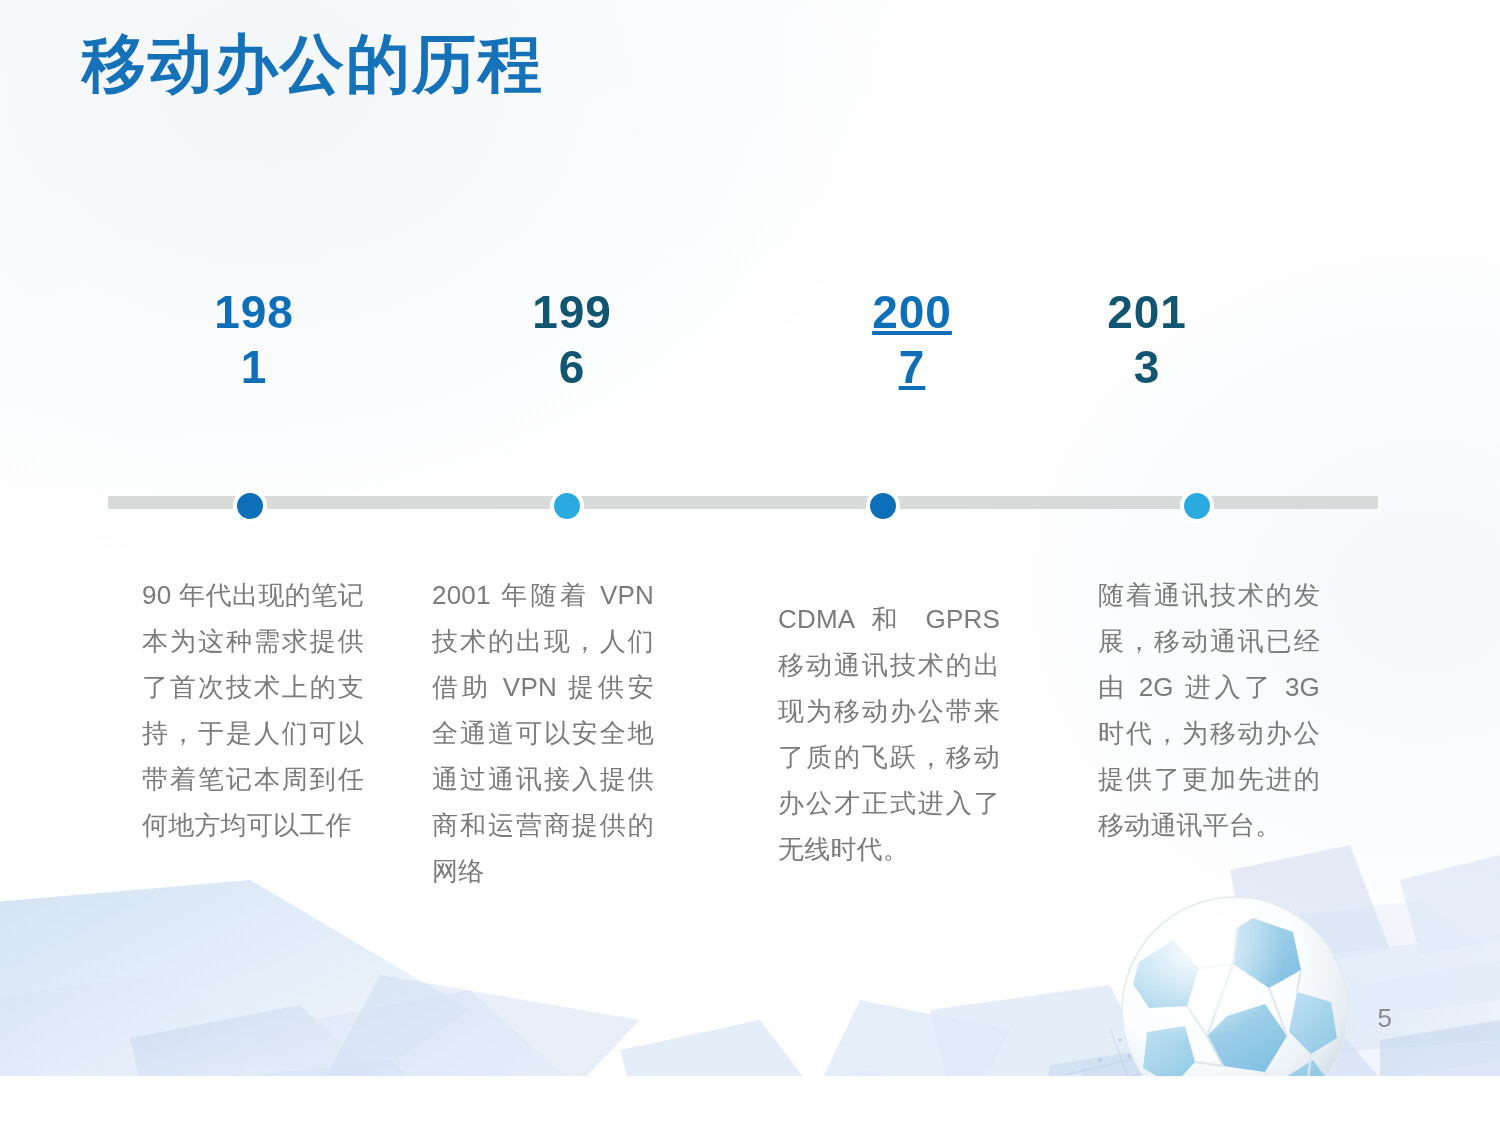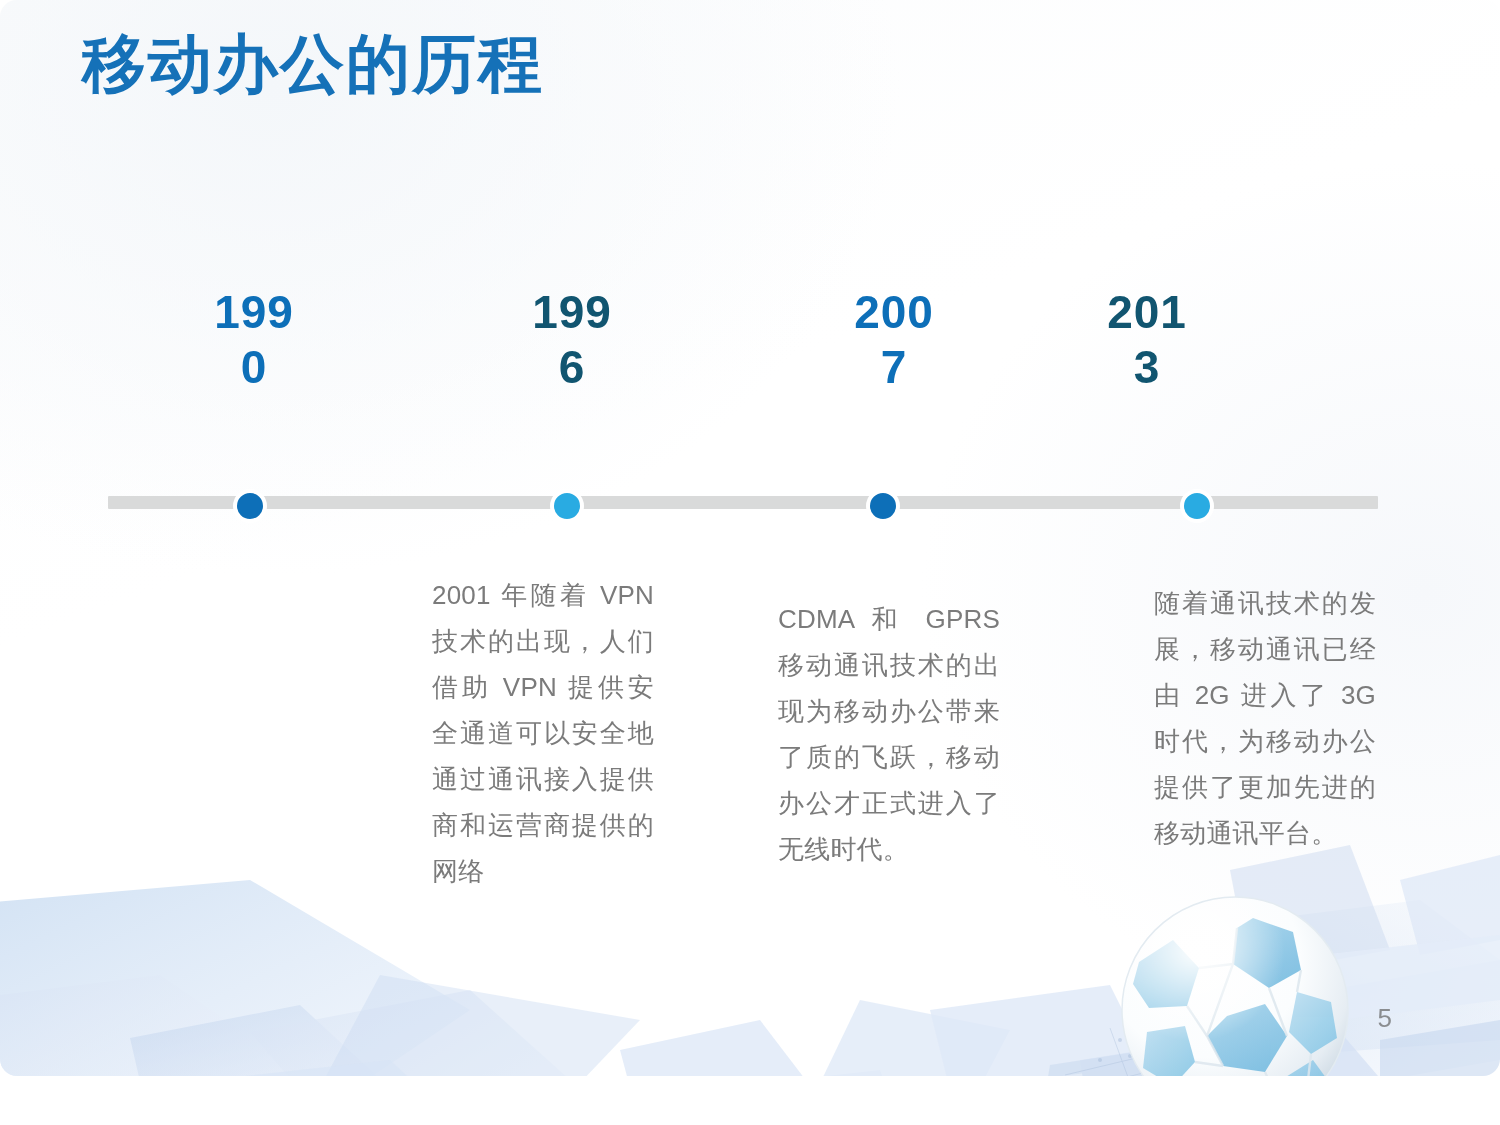--- a/index.html
+++ b/index.html
@@ -14,21 +14,20 @@
   #slide {
     position: relative;
     width: 1500px;
     height: 1076px;
     overflow: hidden;
     background: #ffffff;
     background-image:
       radial-gradient(ellipse 900px 700px at 18% 8%, #f4f7fa 0%, rgba(255,255,255,0) 70%),
       radial-gradient(ellipse 700px 600px at 95% 55%, #f6f8fb 0%, rgba(255,255,255,0) 72%),
       linear-gradient(160deg, #fbfcfd 0%, #ffffff 40%, #ffffff 100%);
-    border-radius: 17px;
   }
 
   
   .bg-art {
     position: absolute;
     left: 0; top: 0;
     width: 1500px; height: 1125px;
     pointer-events: none;
   }
 
@@ -251,31 +250,32 @@
   <div class="slide-title">移动办公的历程</div>
 
   <div class="timeline-bar"></div>
 
   <div class="tl-dot" style="left:250px;background:#0d6fb8;"></div>
   <div class="tl-dot" style="left:567px;background:#29abe2;"></div>
   <div class="tl-dot" style="left:883px;background:#0d6fb8;"></div>
   <div class="tl-dot" style="left:1197px;background:#29abe2;"></div>
 
   <div class="year" style="left:192px;color:#0d6fb8;">
-    <span class="year-inner">1990</span>
+    <span class="year-inner">1981</span>
   </div>
   <div class="year" style="left:510px;color:#115570;">
     <span class="year-inner">1996</span>
   </div>
-  <div class="year" style="left:832px;color:#0d6fb8;">
+  <div class="year" style="left:850px;color:#0d6fb8;text-decoration:underline;">
     <span class="year-inner">2007</span>
   </div>
   <div class="year" style="left:1085px;color:#115570;">
     <span class="year-inner">2013</span>
   </div>
 
+  <div class="col-text" style="left:142px;">90 年代出现的笔记本为这种需求提供了首次技术上的支持，于是人们可以带着笔记本周到任何地方均可以工作</div>
   <div class="col-text" style="left:432px;">2001 年随着 VPN 技术的出现，人们借助 VPN 提供安全通道可以安全地通过通讯接入提供商和运营商提供的网络</div>
   <div class="col-text" style="left:778px;margin-top:24px;">CDMA 和 GPRS 移动通讯技术的出现为移动办公带来了质的飞跃，移动办公才正式进入了无线时代。</div>
-  <div class="col-text" style="left:1154px;margin-top:8px;">随着通讯技术的发展，移动通讯已经由 2G 进入了 3G 时代，为移动办公提供了更加先进的移动通讯平台。</div>
+  <div class="col-text" style="left:1098px;">随着通讯技术的发展，移动通讯已经由 2G 进入了 3G 时代，为移动办公提供了更加先进的移动通讯平台。</div>
 
   <div class="page-num">5</div>
 
 </div>
 
 </body></html>

